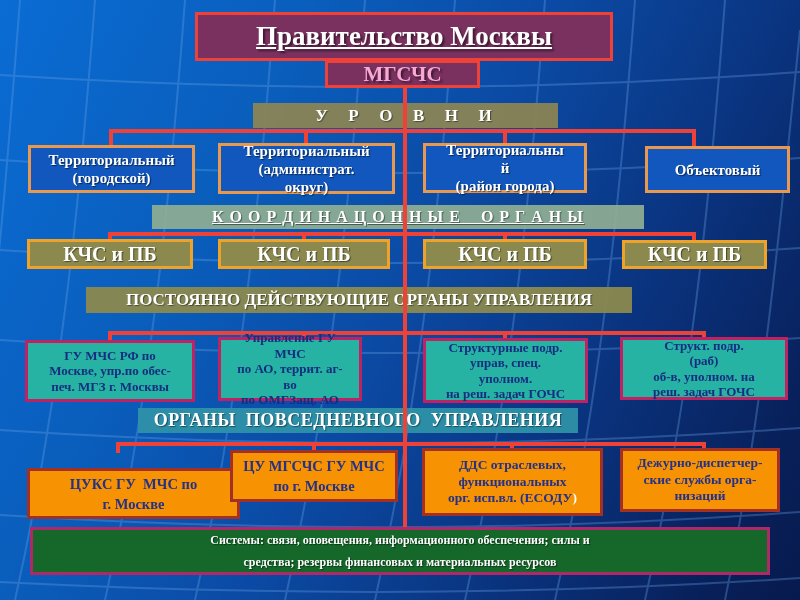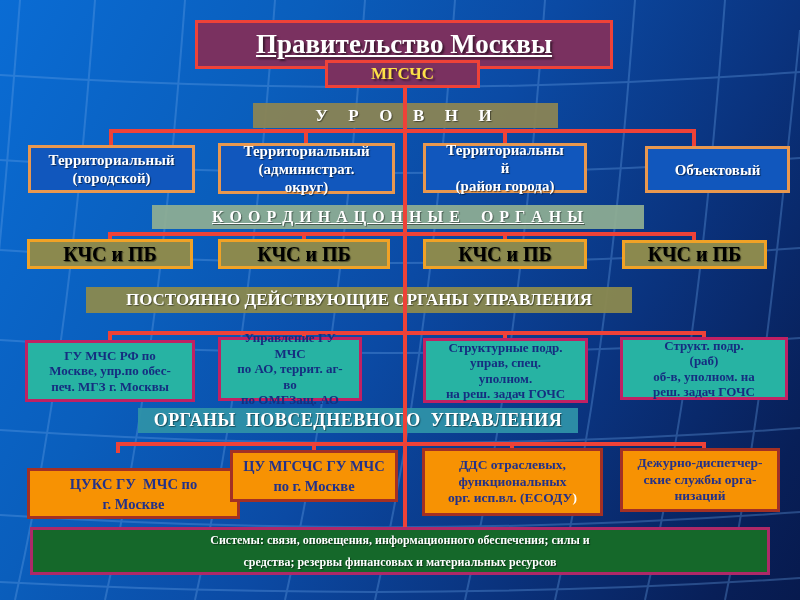--- a/index.html
+++ b/index.html
@@ -15,25 +15,25 @@
   .bar-coord{background:rgba(144,175,146,.92);font-size:16px;letter-spacing:1px;text-decoration:underline;}
   .bar-perm{background:rgba(139,137,78,.95);font-size:17px;}
   .bar-daily{background:rgba(46,145,168,.95);font-size:18px;letter-spacing:.5px;}
   .box{position:absolute;z-index:3;display:flex;flex-direction:column;align-items:center;justify-content:center;
        text-align:center;font-weight:bold;box-sizing:border-box;}
   .ovf{overflow:visible;}
   .ovf .txt{position:absolute;left:50%;top:50%;transform:translate(-50%,-50%);width:max-content;}
   .titlebox{background:#7a3160;border:3px solid #ee4238;color:#fff;font-size:27px;
             text-shadow:2px 2px 2px rgba(0,0,0,.5);}
   .titlebox .u{text-decoration:underline;}
-  .mgschs{background:#7a3160;border:3px solid #ee4238;color:#fde047;font-size:17px;
+  .mgschs{background:#7a3160;border:3px solid #ee4238;color:#f9a8d4;font-size:21px;
           text-shadow:2px 2px 2px rgba(0,0,0,.5);}
   .lvl{background:#1157bd;border:3px solid #e9984f;color:#fff;font-size:15px;line-height:18px;
        text-shadow:1px 1px 1px rgba(0,0,0,.55);}
-  .kchs{background:#8b894e;border:3px solid #f0a226;color:#000000;font-size:20px;
+  .kchs{background:#8b894e;border:3px solid #f0a226;color:#ffffff;font-size:20px;
         text-shadow:1px 1px 1px rgba(0,0,0,.5);}
   .teal{background:#27b3a3;border:3px solid #c02163;color:#152e80;font-size:13px;line-height:15.5px;}
   .orng{background:#f79203;border:3px solid #a33024;color:#233189;font-size:13.5px;line-height:16.5px;}
   .orng.big{font-size:14.5px;line-height:20px;}
   .footer{background:#15682a;border:3px solid #ad2968;color:#fff;font-size:12px;line-height:22px;
           text-shadow:1px 1px 1px rgba(0,0,0,.5);}
   .wht{color:#fff;}
   .ln{white-space:pre;}
 </style>
 </head>
@@ -76,21 +76,21 @@
     <path d="M304,234 L304,240"></path>
     <path d="M505,234 L505,240"></path>
     <path d="M110,341 L110,333 L704,333 L704,338"></path>
     <path d="M304,333 L304,338"></path>
     <path d="M505,333 L505,339"></path>
     <path d="M118,453 L118,444 L704,444 L704,449"></path>
     <path d="M314,444 L314,451"></path>
     <path d="M512,444 L512,449"></path>
   </svg>
 
-  <div class="box titlebox" style="left:195px;top:20px;width:418px;height:49px">
+  <div class="box titlebox" style="left:195px;top:12px;width:418px;height:49px">
     <span class="u">Правительство Москвы</span>
   </div>
   <div class="box mgschs" style="left:325px;top:60px;width:155px;height:28px">
     <span>МГСЧС</span>
   </div>
 
   <div class="box lvl" style="left:28px;top:145px;width:167px;height:48px">
     <div class="ln">Территориальный</div>
     <div class="ln">(городской)</div>
   </div>

